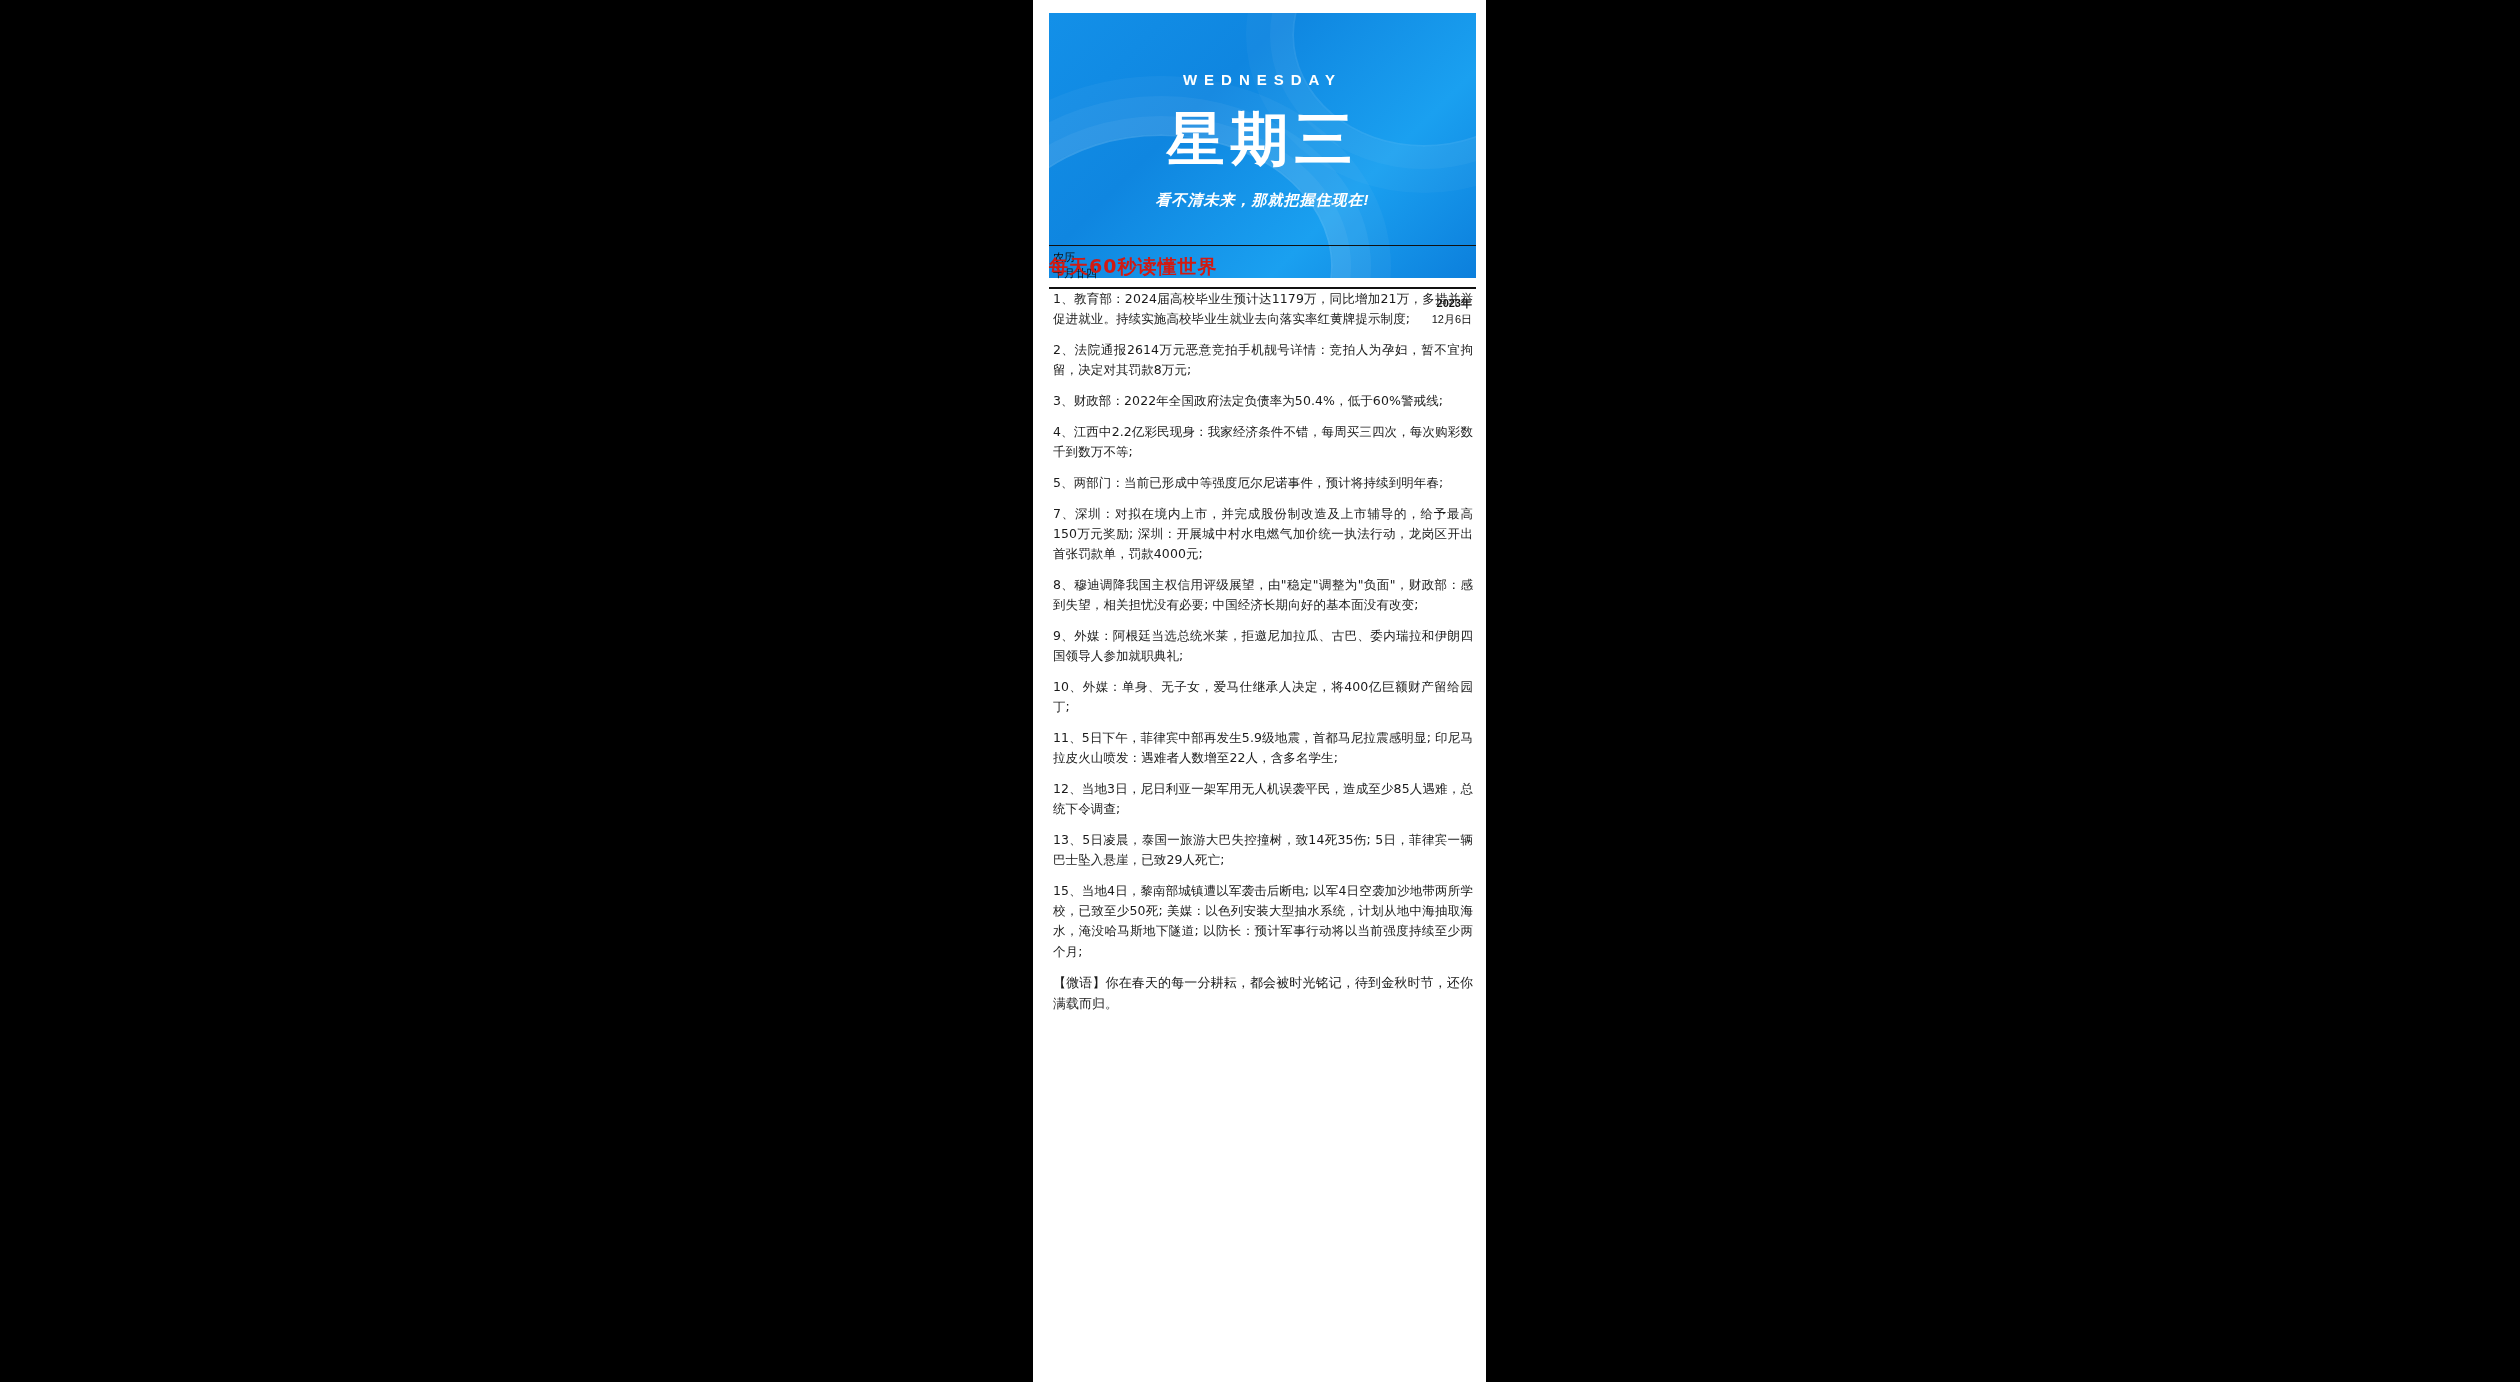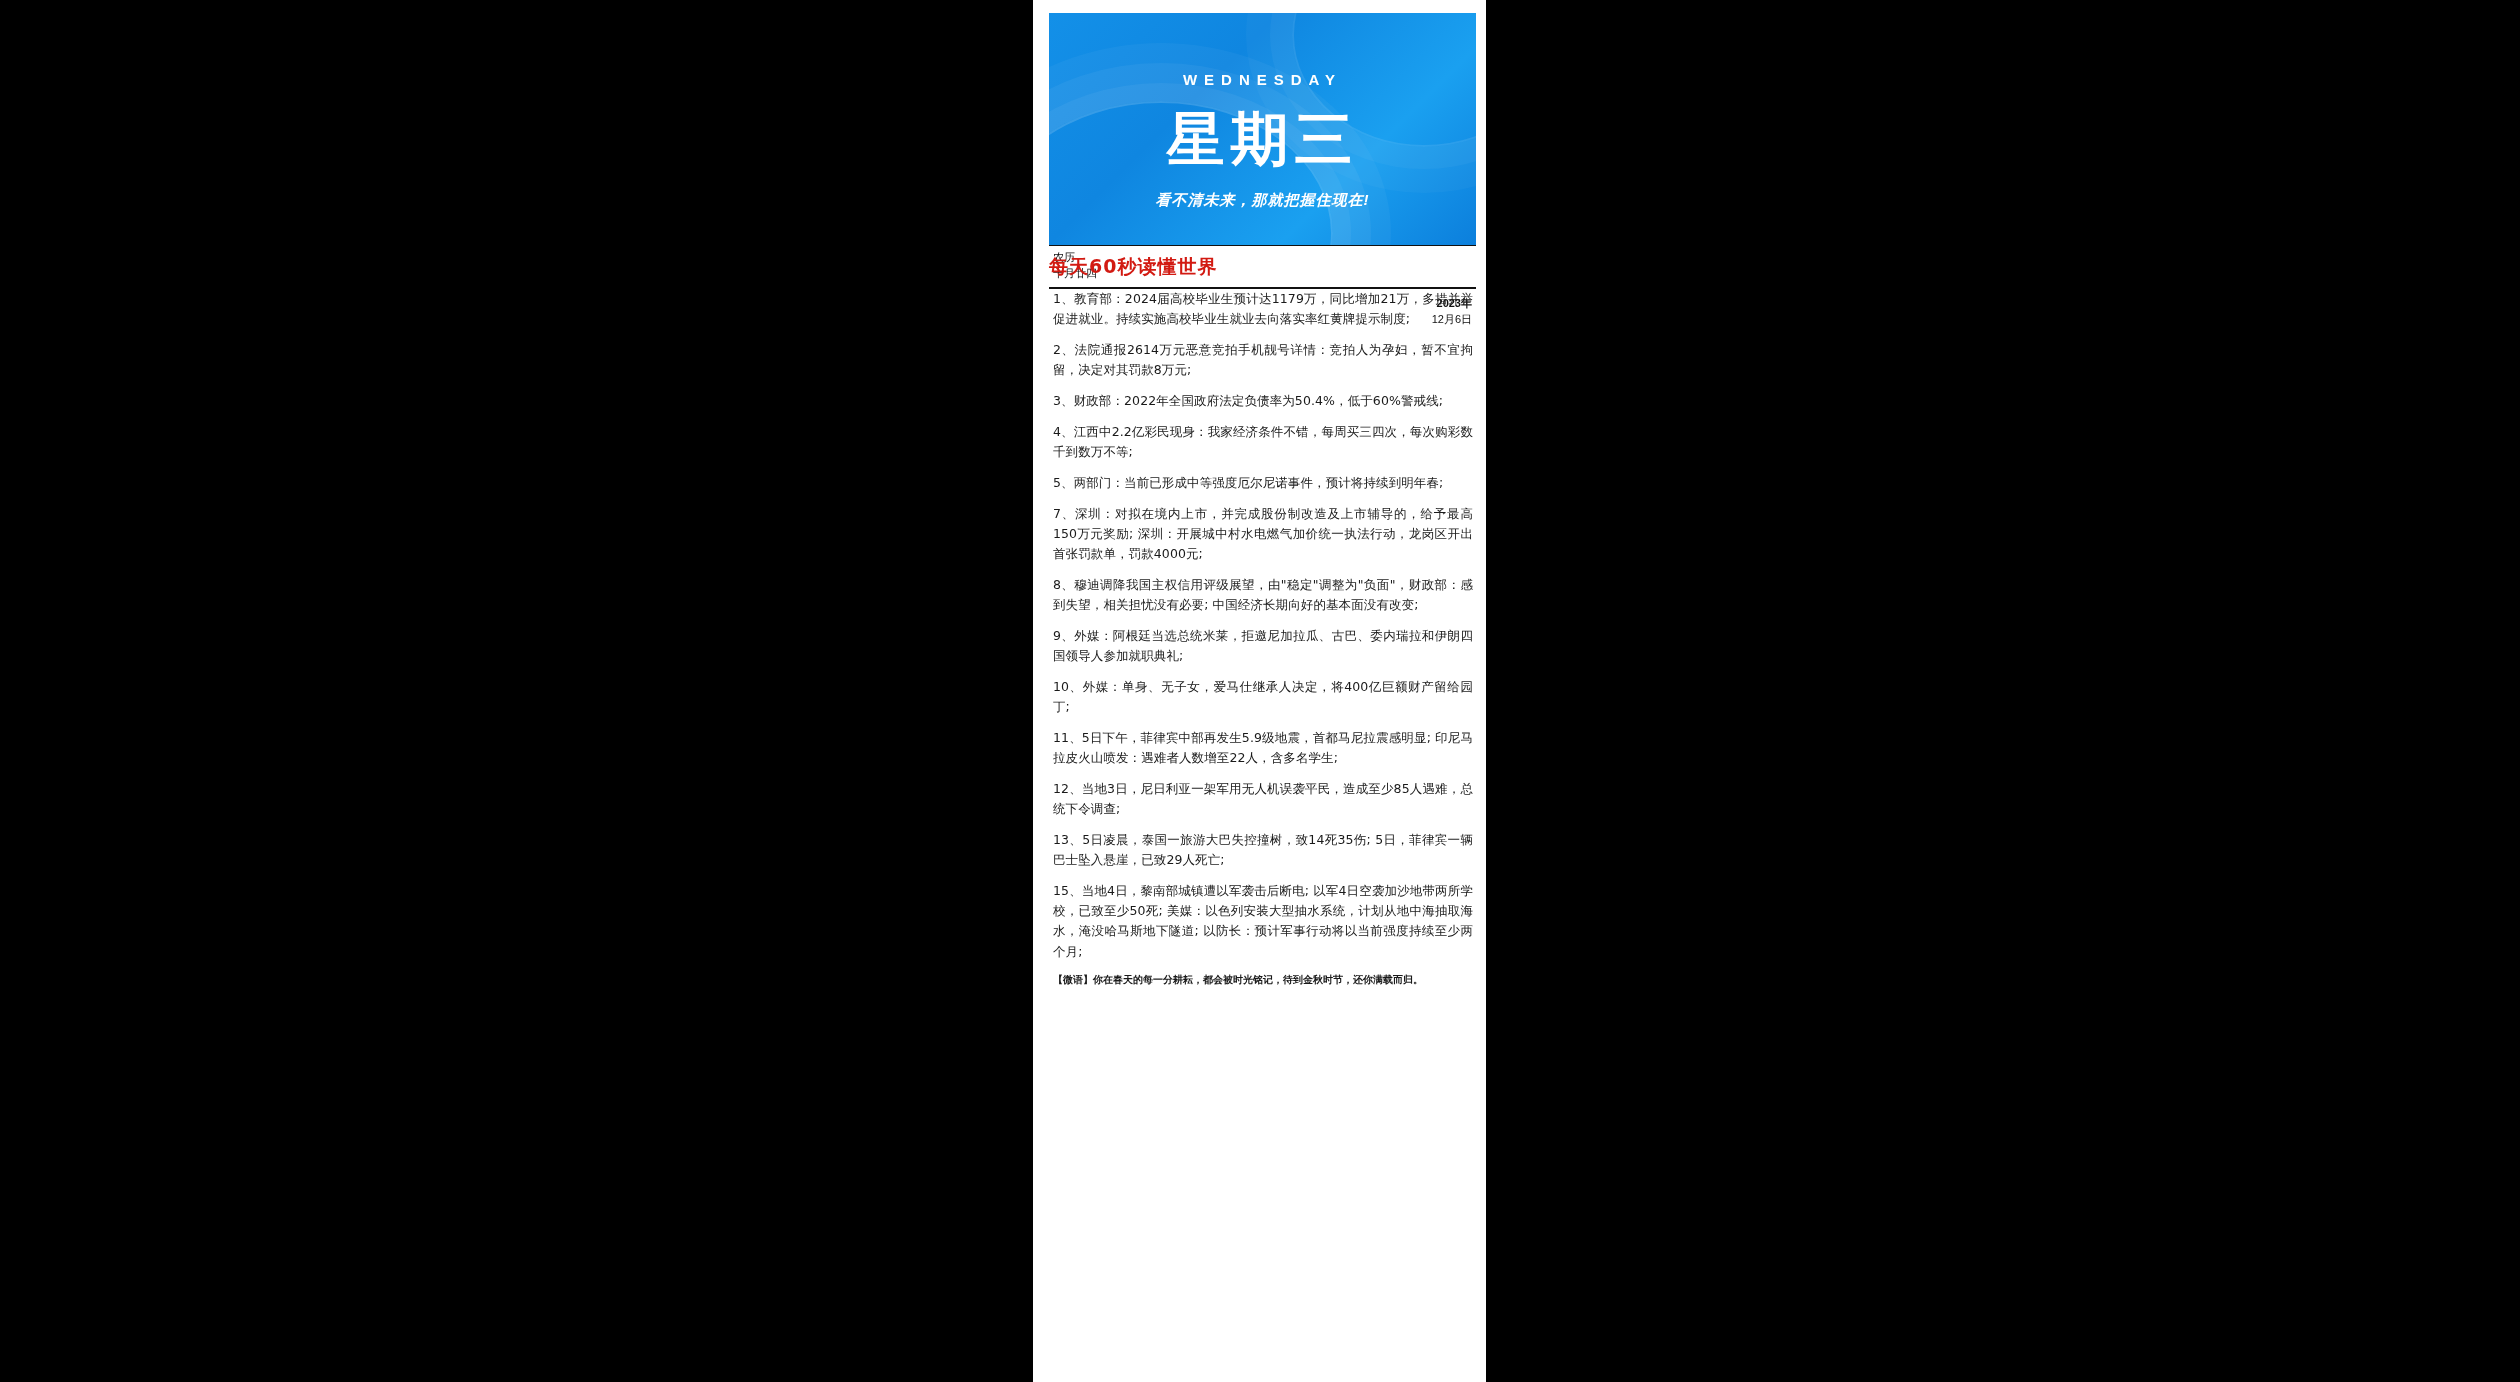--- a/index.html
+++ b/index.html
@@ -38,21 +38,21 @@
     width: 447px;
     height: 1382px;
     background: #ffffff;
   }
   
   .banner {
     position: absolute;
     left: 10px;
     top: 13px;
     width: 427px;
-    height: 232px;
+    height: 265px;
     background: linear-gradient(135deg, #1390e8 0%, #0f86e0 35%, #1aa0f0 70%, #0c7fdc 100%);
     overflow: hidden;
   }
   .banner::before {
     content: "";
     position: absolute;
     left: -60px;
     bottom: -120px;
     width: 340px;
     height: 260px;
@@ -192,26 +192,25 @@
     color: #1a1a1a;
     font-size: 12.5px;
     line-height: 1.62;
     margin-bottom: 10.5px;
     text-align: justify;
     font-family: "DejaVu Sans", "Liberation Sans", sans-serif;
     letter-spacing: 0.1px;
   }
   .news-footer {
     color: #1a1a1a;
-    font-size: 10px;
+    font-size: 13px;
     line-height: 1.62;
     margin-top: 6px;
     text-align: justify;
     font-family: "DejaVu Sans", "Liberation Sans", sans-serif;
-    font-weight: bold;
   }
 </style>
 </head>
 <body>
 
 <div class="screen">
 
   <div class="card">
     <div class="card-inner">
 

